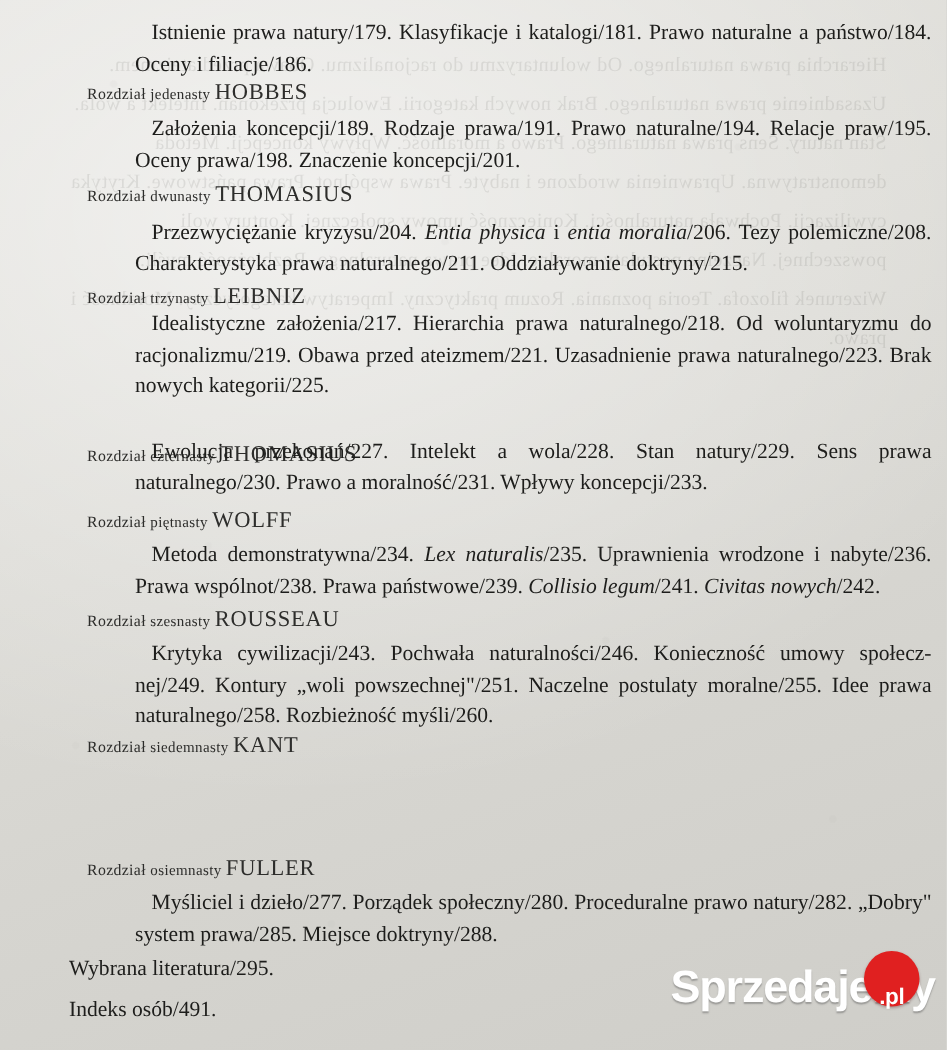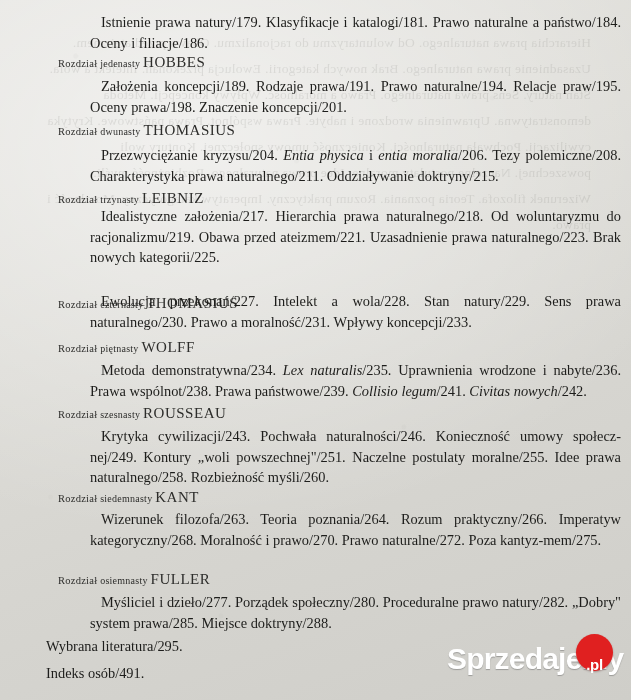--- a/index.html
+++ b/index.html
@@ -209,21 +209,20 @@
       <span class="chap-ord">szesnasty</span>
       <span class="chap-name">ROUSSEAU</span>
     </div>
     <div class="para" style="top: 426px;">Krytyka cywilizacji/243. Pochwała naturalności/246. Konieczność umowy społecz-nej/249. Kontury „woli powszechnej"/251. Naczelne postulaty moralne/255. Idee prawa naturalnego/258. Rozbieżność myśli/260.</div>
 
     <div class="chapter-head" style="top: 489px;">
       <span class="chap-word">Rozdział</span>
       <span class="chap-ord">siedemnasty</span>
       <span class="chap-name">KANT</span>
     </div>
-    <div class="para" style="top: 509px;">Wizerunek filozofa/263. Teoria poznania/264. Rozum praktyczny/266. Imperatyw kategoryczny/268. Moralność i prawo/270. Prawo naturalne/272. Poza kantyz-mem/275.</div>
 
     <div class="chapter-head" style="top: 571px;">
       <span class="chap-word">Rozdział</span>
       <span class="chap-ord">osiemnasty</span>
       <span class="chap-name">FULLER</span>
     </div>
     <div class="para" style="top: 592px;">Myśliciel i dzieło/277. Porządek społeczny/280. Proceduralne prawo natury/282. „Dobry" system prawa/285. Miejsce doktryny/288.</div>
 
     <div class="single-line" style="top: 636px;">Wybrana literatura/295.</div>
     <div class="single-line" style="top: 663px;">Indeks osób/491.</div>

